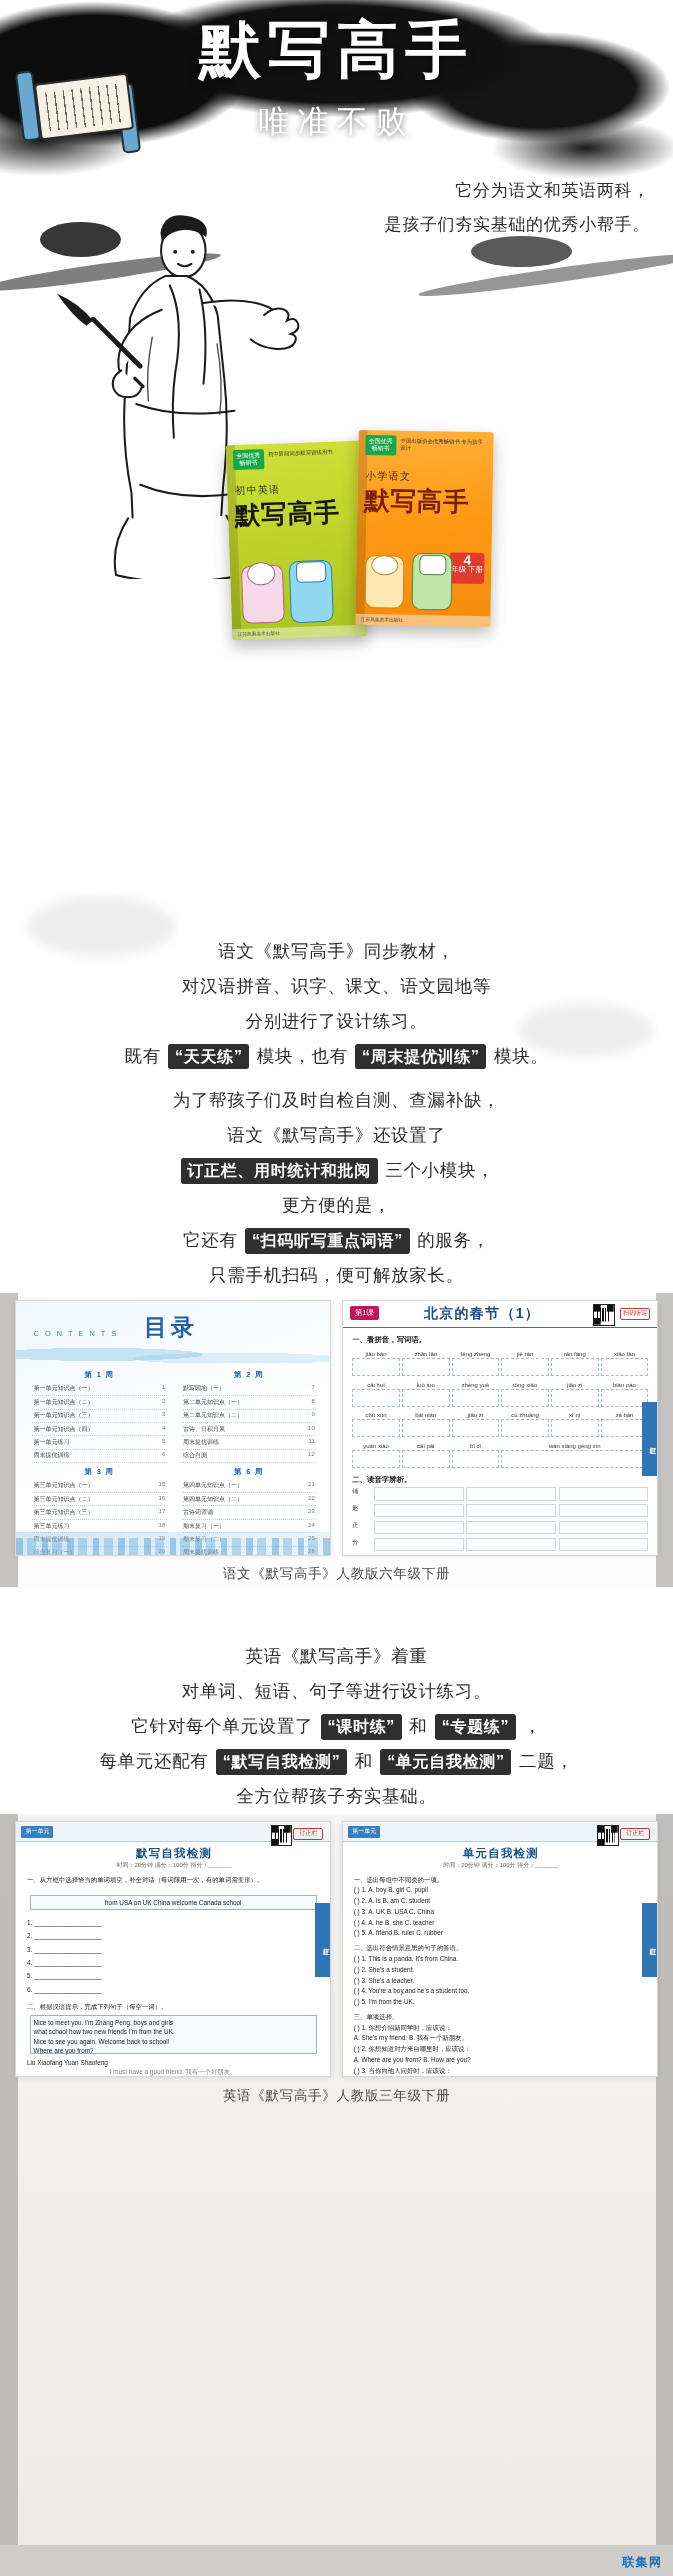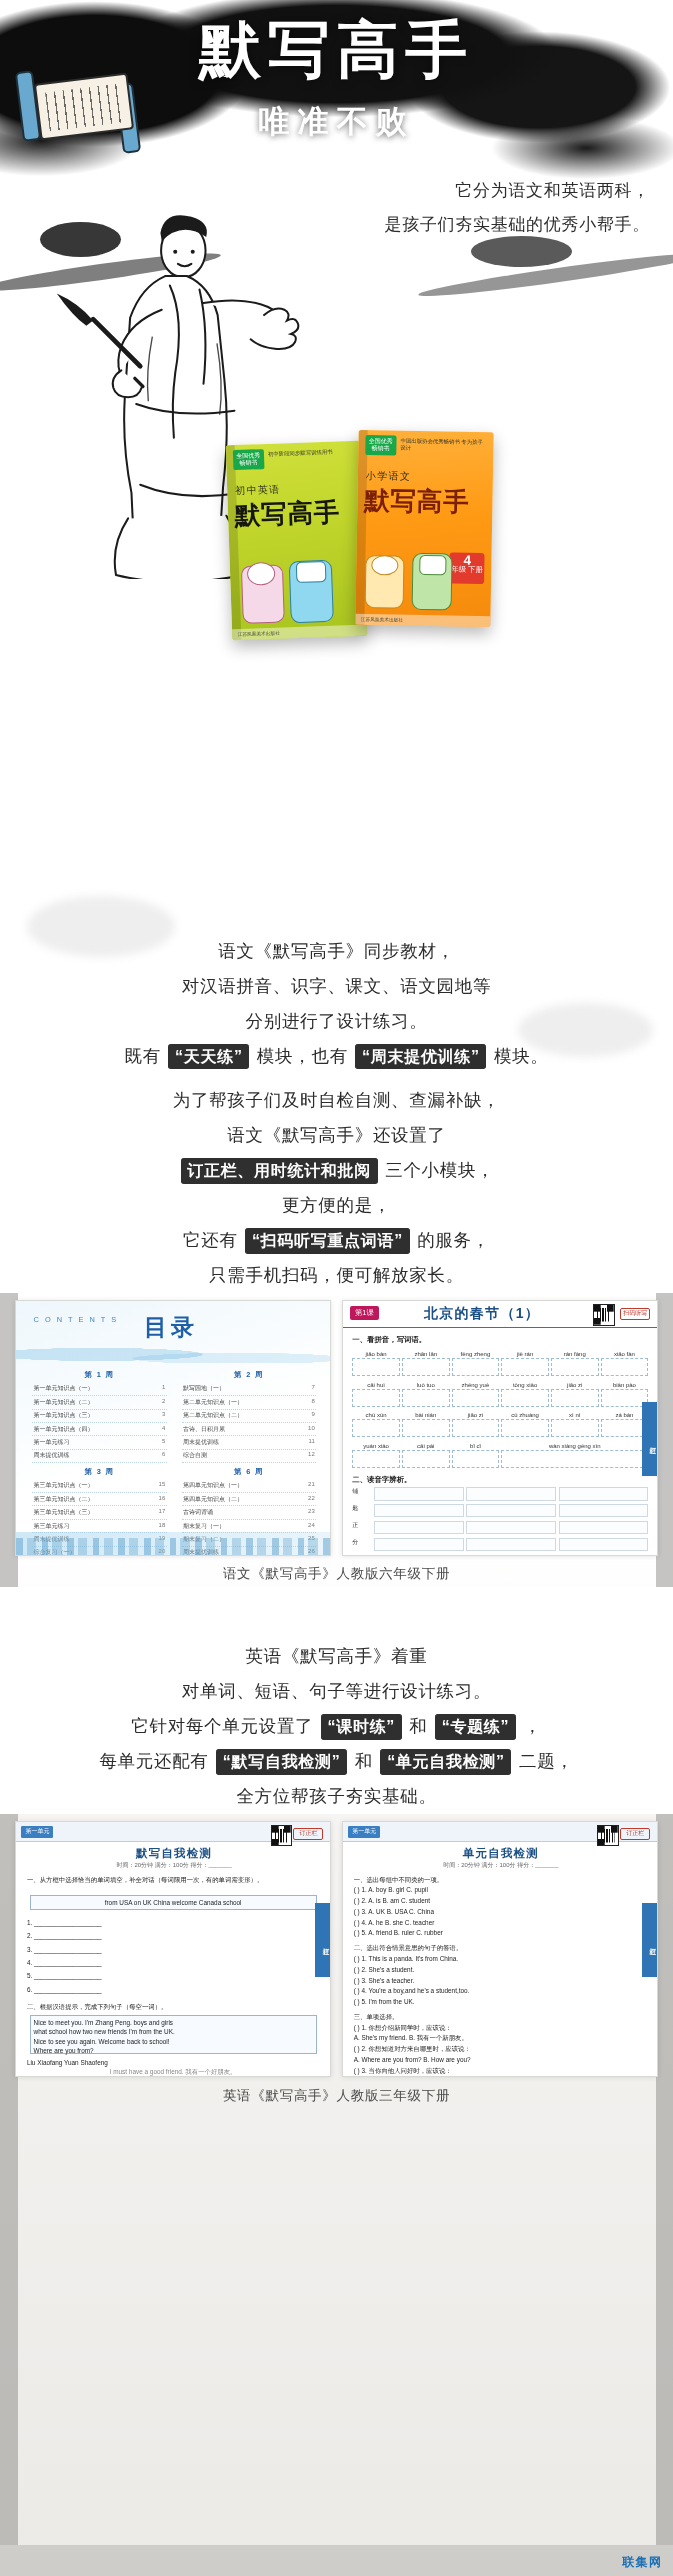--- a/index.html
+++ b/index.html
@@ -59,21 +59,21 @@
     color: #ffffff;
     text-shadow: 0 0 9.4px rgba(0,0,0,.55);
     z-index: 6;
   }
   .hero-sub {
     position: absolute;
     left: 0; top: 101px;
     width: 673px;
     text-align: center;
     font-family: "Liberation Serif", "DejaVu Serif", serif;
-    font-weight: bold;
+    font-weight: normal;
     font-size: 31px;
     letter-spacing: 8px;
     color: #ffffff;
     text-shadow: 0 1.3px 6.7px rgba(0,0,0,.6);
     z-index: 6;
   }
   .scroll-icon {
     position: absolute;
     left: 13.5px; top: 67px;
     width: 128px; height: 81px;
@@ -283,21 +283,21 @@
     position: absolute;
     left: 128px; top: 10.8px;
     font-family: "Liberation Serif", "DejaVu Serif", serif;
     font-weight: bold;
     font-size: 23px;
     color: #1f5fa8;
     letter-spacing: 4px;
   }
   .toc-en {
     position: absolute;
-    left: 17.5px; top: 14px;
+    left: 17.5px; top: 28px;
     font-size: 7.4px;
     letter-spacing: 2px;
     color: #3f86c4;
   }
   .toc-wave {
     position: absolute;
     left: 0; top: 44px;
     width: 316px; height: 17.5px;
     background:
       radial-gradient(ellipse 175px 10.8px at 81px 9.4px, rgba(80,170,220,.28) 0 60%, rgba(0,0,0,0) 61%),

